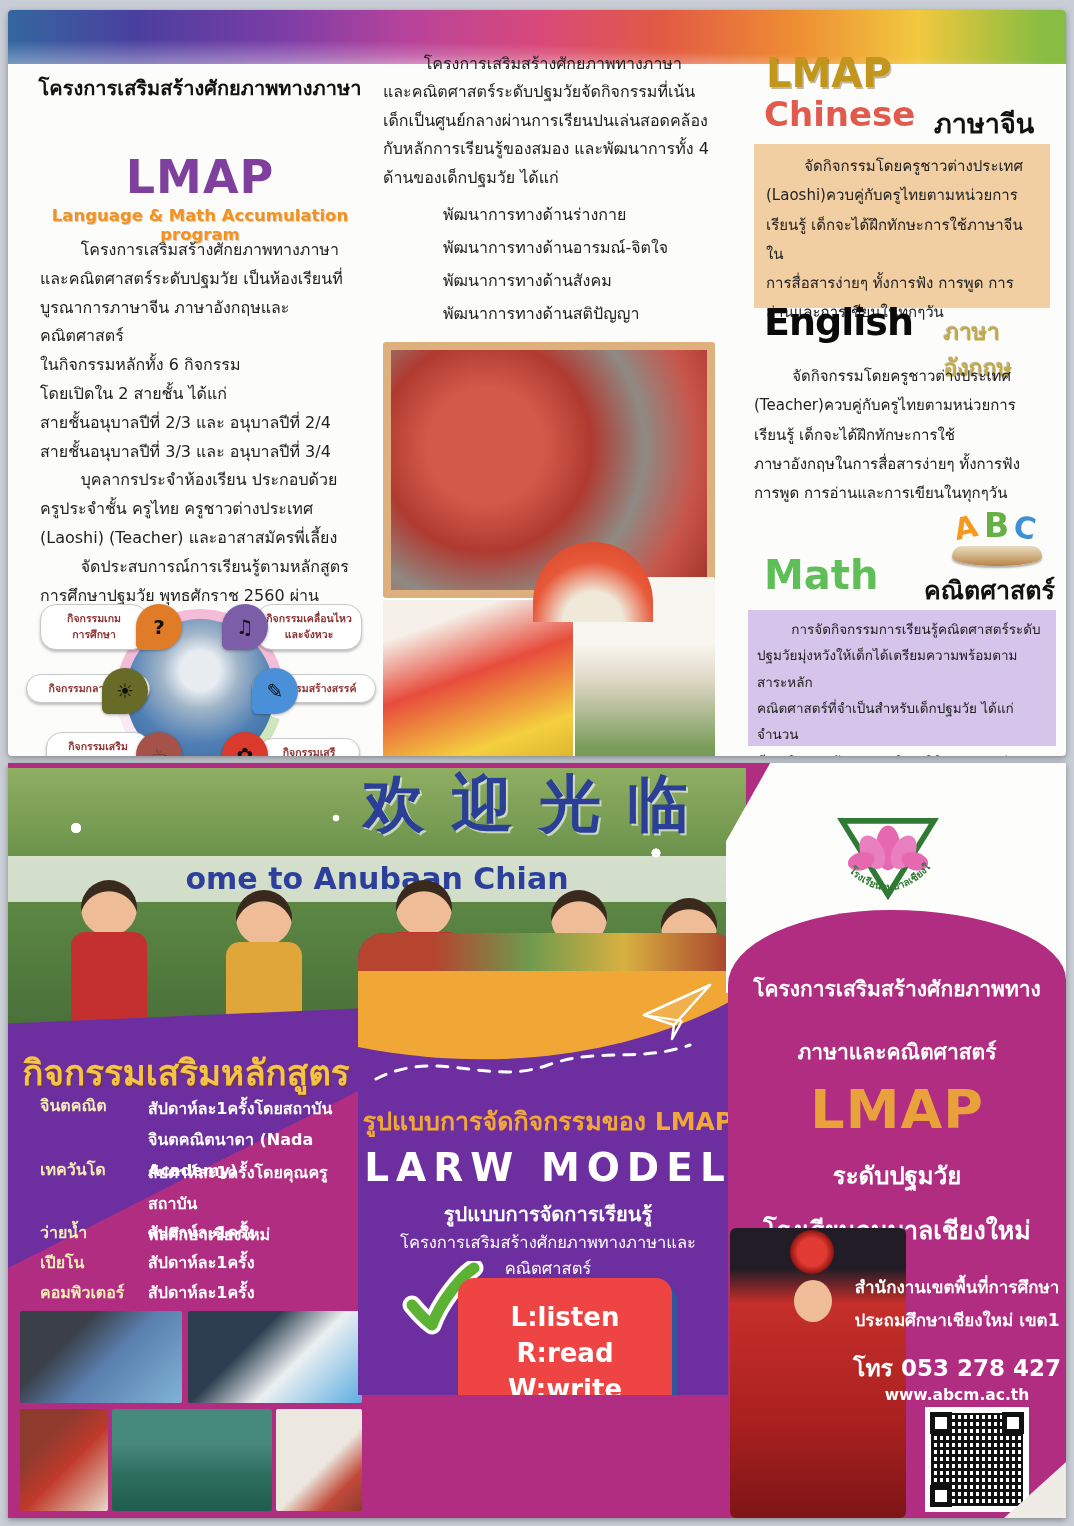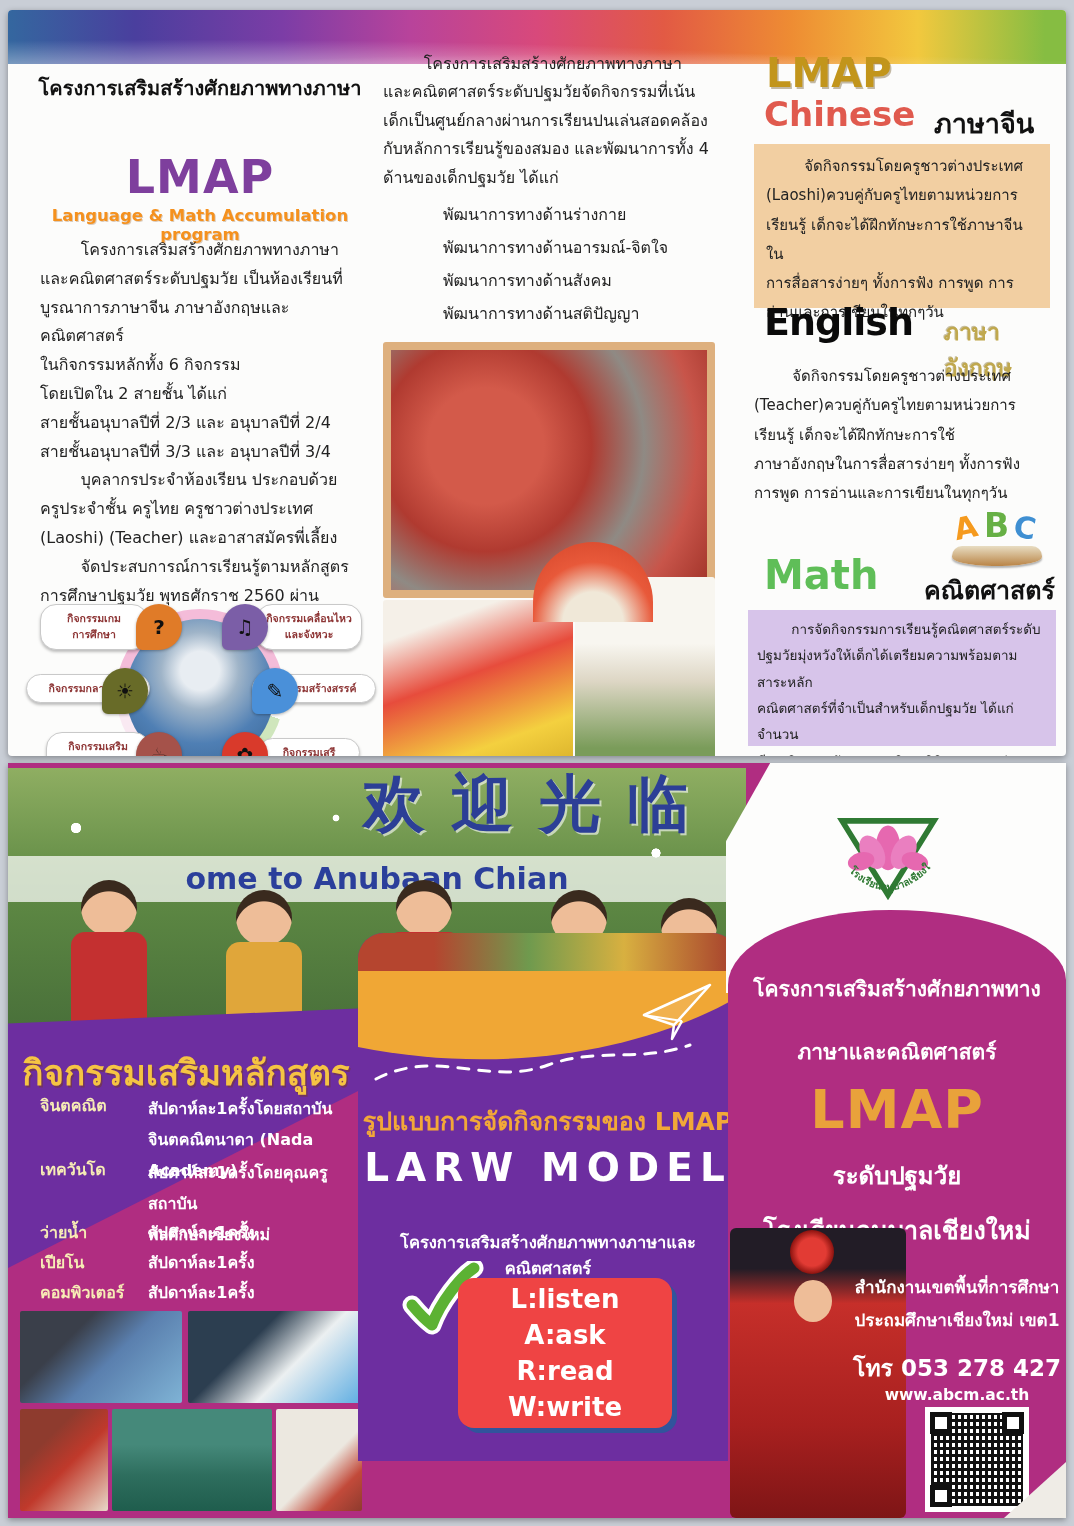--- a/index.html
+++ b/index.html
@@ -201,45 +201,45 @@
     </div>
 
     <div class="abs" style="left:12px;top:548px;width:342px;height:200px;">
       <div class="grid-ph" style="left:0;top:0;width:162px;height:92px;background:linear-gradient(135deg,#3a3f4a 0 30%,#5a7fae 55%,#7fb3d5);"></div>
       <div class="grid-ph" style="left:168px;top:0;width:174px;height:92px;background:linear-gradient(135deg,#2c3e50 0 35%,#ecf0f1 60%,#5dade2);"></div>
       <div class="grid-ph" style="left:0;top:98px;width:88px;height:102px;background:linear-gradient(135deg,#8e3b2e 0 30%,#c0392b 55%,#e8d8c8);"></div>
       <div class="grid-ph" style="left:92px;top:98px;width:160px;height:102px;background:linear-gradient(180deg,#45897a 0 35%,#2e6e5e 65%,#1f5d4d);"></div>
       <div class="grid-ph" style="left:256px;top:98px;width:86px;height:102px;background:linear-gradient(135deg,#ece8e0 0 55%,#c24a3a 78%,#8e3b2e);"></div>
     </div>
 
-    <div class="abs" style="left:350px;top:170px;width:380px;height:528px;background:#6d2ea0;border-radius:26px 26px 0 0;overflow:hidden;">
+    <div class="abs" style="left:350px;top:170px;width:380px;height:462px;background:#6d2ea0;border-radius:26px 26px 0 0;overflow:hidden;">
       <div class="abs" style="left:0;top:0;width:100%;height:46px;background:linear-gradient(90deg,#b5452f 0 20%,#6f9a4e 45%,#d8b040 70%,#a53c2c);"></div>
       <svg class="abs" style="left:0;top:38px;width:100%;height:110px;" viewBox="0 0 380 110" preserveAspectRatio="none">
         <path d="M0,0 H380 V26 C290,78 150,106 0,76 Z" fill="#f0a735"></path>
       </svg>
       <svg class="abs" style="left:10px;top:108px;width:330px;height:46px;" viewBox="0 0 330 46">
         <path d="M8,38 C70,6 120,46 180,24 C230,6 270,22 322,4" fill="none" stroke="#fff" stroke-width="3" stroke-dasharray="11 10" stroke-linecap="round"></path>
       </svg>
       <svg class="abs" style="left:282px;top:48px;width:76px;height:62px;" viewBox="0 0 76 62">
         <path d="M4,34 L70,4 L34,44 Z" fill="rgba(255,255,255,.12)" stroke="#fff" stroke-width="2.5" stroke-linejoin="round"></path>
         <path d="M34,44 L32,58 L42,40" fill="none" stroke="#fff" stroke-width="2.5" stroke-linejoin="round"></path>
         <path d="M4,34 L42,40" fill="none" stroke="#fff" stroke-width="2"></path>
       </svg>
 
       <div class="abs center" style="left:0;top:168px;width:100%;font-size:25px;font-weight:bold;color:#f2a838;">รูปแบบการจัดกิจกรรมของ LMAP</div>
       <div class="abs center" style="left:0;top:212px;width:100%;font-size:39px;color:#fff;letter-spacing:7px;font-weight:600;">LARW MODEL</div>
-      <div class="abs center" style="left:0;top:296px;width:100%;font-size:16.5px;font-weight:bold;color:#fff;">โครงการเสริมสร้างศักยภาพทางภาษาและคณิตศาสตร์</div>
+      <div class="abs center" style="left:0;top:265px;width:100%;font-size:20px;font-weight:bold;color:#fff;">รูปแบบการจัดการเรียนรู้</div>
+      <div class="abs center" style="left:0;top:296px;width:100%;font-size:16.5px;font-weight:normal;color:#fff;">โครงการเสริมสร้างศักยภาพทางภาษาและคณิตศาสตร์</div>
 
       <svg class="abs" style="left:42px;top:328px;width:84px;height:74px;" viewBox="0 0 84 74">
         <path d="M12,44 C22,56 28,61 32,64 C40,42 60,16 74,7" fill="none" stroke="#fff" stroke-width="19" stroke-linecap="round" stroke-linejoin="round"></path>
         <path d="M12,44 C22,56 28,61 32,64 C40,42 60,16 74,7" fill="none" stroke="#5cb233" stroke-width="11" stroke-linecap="round" stroke-linejoin="round"></path>
       </svg>
       <div class="abs" style="left:100px;top:345px;width:214px;height:150px;background:#ef4444;border-radius:16px;box-shadow:5px 5px 0 #31549c;display:flex;flex-direction:column;justify-content:center;">
         <div class="larw-line">L:listen</div>
-        <div class="larw-line">A:ask</div>
         <div class="larw-line">R:read</div>
         <div class="larw-line">W:write</div>
       </div>
     </div>
 
     <div class="abs" style="left:718px;top:0;width:340px;height:230px;background:#fdfdfc;clip-path:polygon(13% 0,100% 0,100% 100%,0 100%,0 34%);"></div>
 
     <svg class="abs" style="left:824px;top:42px;width:112px;height:108px;" viewBox="0 0 100 96">
       <path d="M9,14 H91 L50,80 Z" fill="none" stroke="#2f7a33" stroke-width="5" stroke-linejoin="miter"></path>
       <ellipse cx="50" cy="38" rx="11" ry="20" fill="#e668b0"></ellipse>

